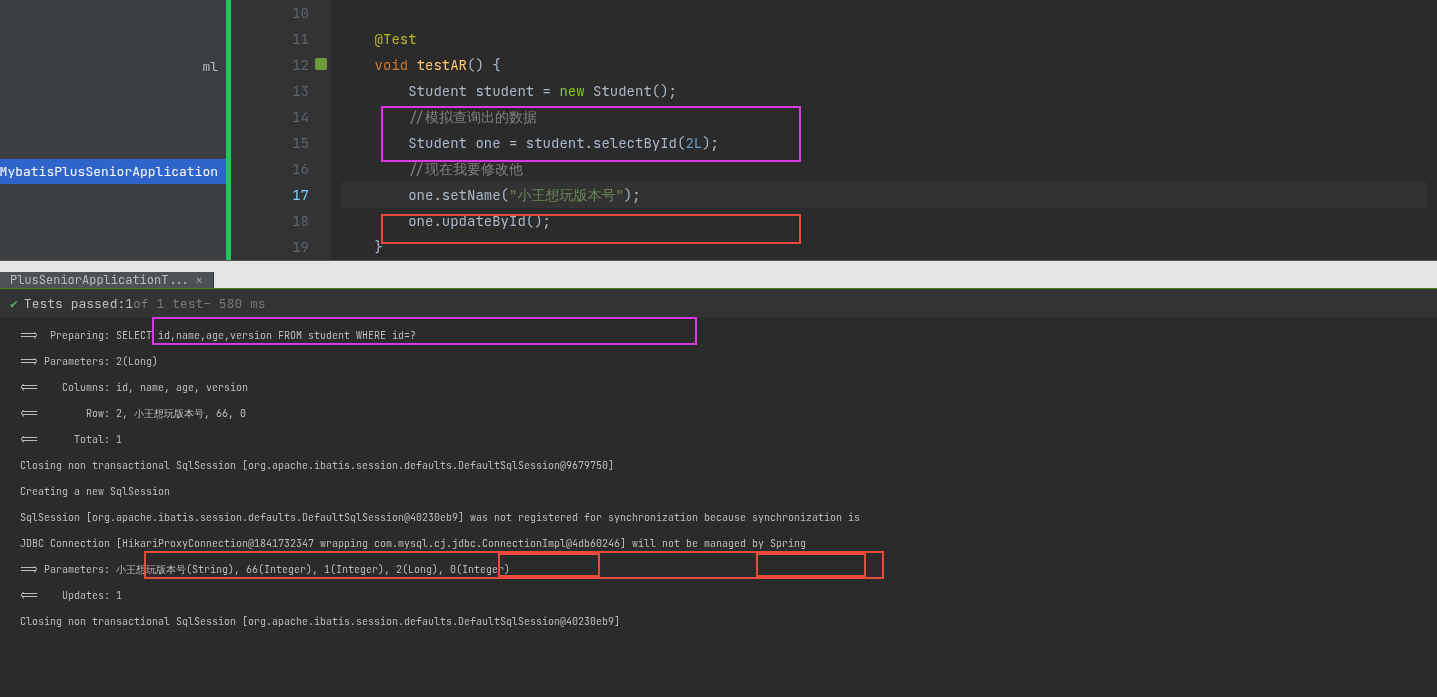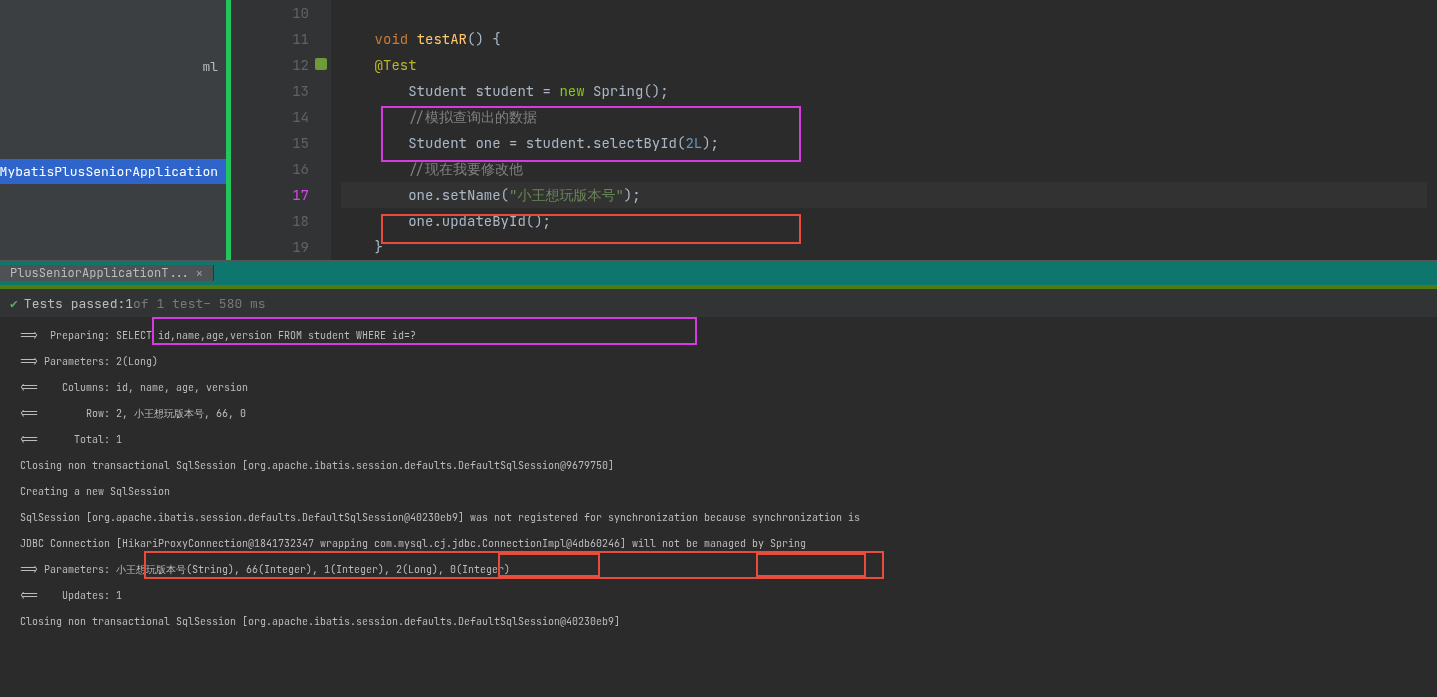--- a/index.html
+++ b/index.html
@@ -5,37 +5,37 @@
 * { margin:0; padding:0; box-sizing:border-box; }
 body { font-family:"JetBrains Mono","Consolas",monospace; font-size:14px; background:#2b2b2b; color:#a9b7c6; overflow:hidden; width:1437px; height:697px; }
 .container { display:flex; flex-direction:column; width:1437px; height:697px; }
 .upper { display:flex; flex:0 0 256px; }
 .sidebar { flex:0 0 231px; background:#3c3f41; border-right:5px solid #22c55e; display:flex; flex-direction:column; color:#bbb; font-size:13px; overflow:hidden;align-items:flex-end;}
 .sidebar-item { padding:4px 8px; white-space:nowrap; }
 .sidebar-item.sel2 { background:#2f65ca; color:#fff; }
 .gutter { flex:0 0 100px; background:#313335; display:flex; }
 .gutter-col { flex:1; }
 .gutter-num { text-align:right; padding-right:22px; color:#606366; line-height:26px; font-size:14px; position:relative;}
-.gutter-num.hl { color:#d946ef; }
+.gutter-num.hl { color:#7dd3fc; }
 .gutter-num .icon-overridden { position:absolute; right:4px; top:6px; width:12px; height:12px; border-radius:2px; background:#6e9b3a; }
 .editor { flex:1; background:#2b2b2b; padding:0 10px; position:relative; }
 .editor .line { line-height:26px; white-space:pre; height:26px; position:relative;}
 .editor .line.current { background:#323232; }
 .kw { color:#cc7832; }
 .ann { color:#bbb529; }
 .fn { color:#ffc66d; }
 .num { color:#6897bb; }
 .str { color:#6a8759; }
 .com { color:#808080; }
 .id { color:#a9b7c6; }
 .new { color:#84cc16; }
 .box-magenta { position:absolute; border:2px solid #d63ae0; pointer-events:none; }
 .box-red { position:absolute; border:2px solid #e74c3c; pointer-events:none; }
 .lower { flex:1; display:flex; flex-direction:column; background:#2b2b2b; border-top:1px solid #555;}
-.tabbar { height:28px; background:#0f766e; display:flex; align-items:center; border-bottom:4px solid #4d7c0f;}
+.tabbar { height:28px; background:#e5e5e5; display:flex; align-items:flex-end; border-bottom:1px solid #4d7c0f;}
 .tab { display:flex; align-items:center; padding:0 10px; background:#4e5254; color:#bbb; font-size:12px; border-right:1px solid #323232;}
 .tab .close { margin-left:6px; color:#a0a0a0; font-size:11px;}
 .statusline { height:28px; background:#313335; display:flex; align-items:center; padding:0 10px; font-size:13px; color:#bbb;}
 .statusline .chk { color:#59a869; margin-right:6px; font-weight:bold;}
 .statusline .passnum { color:#bbb; }
 .statusline .dim { color:#787878; }
 .console { flex:1; padding:6px 10px 10px 20px; position:relative; overflow:hidden;}
 .console .cline { line-height:26px; white-space:pre; color:#bcbcbc; font-size:10px;}
 </style>
 </head>
@@ -63,23 +63,23 @@
           <div class="gutter-num">15</div>
           <div class="gutter-num">16</div>
           <div class="gutter-num hl">17</div>
           <div class="gutter-num">18</div>
           <div class="gutter-num">19</div>
         </div>
     </div>
 
     <div class="editor" id="editor">
       <div class="line"><span></span></div>
+      <div class="line">    <span class="ann">@Test</span></div>
       <div class="line">    <span class="kw">void</span> <span class="fn">testAR</span><span class="id">() {</span></div>
-      <div class="line">    <span class="ann">@Test</span></div>
-      <div class="line">        <span class="id">Student student = </span><span class="new">new </span><span class="id">Spring();</span></div>
+      <div class="line">        <span class="id">Student student = </span><span class="new">new </span><span class="id">Student();</span></div>
       <div class="line">        <span class="com">//模拟查询出的数据</span></div>
       <div class="line">        <span class="id">Student one = student.selectById(</span><span class="num">2L</span><span class="id">);</span></div>
       <div class="line">        <span class="com">//现在我要修改他</span></div>
       <div class="line current">        <span class="id">one.setName(</span><span class="str">"小王想玩版本号"</span><span class="id">);</span></div>
       <div class="line">        <span class="id">one.updateById();</span></div>
       <div class="line">    <span class="id">}</span></div>
 
       <div class="box-magenta" id="ed-mag" style="top: 106px; left: 50px; width: 420px; height: 56px;"></div>
       <div class="box-red" id="ed-red" style="top: 214px; left: 50px; width: 420px; height: 30px;"></div>
     </div>

